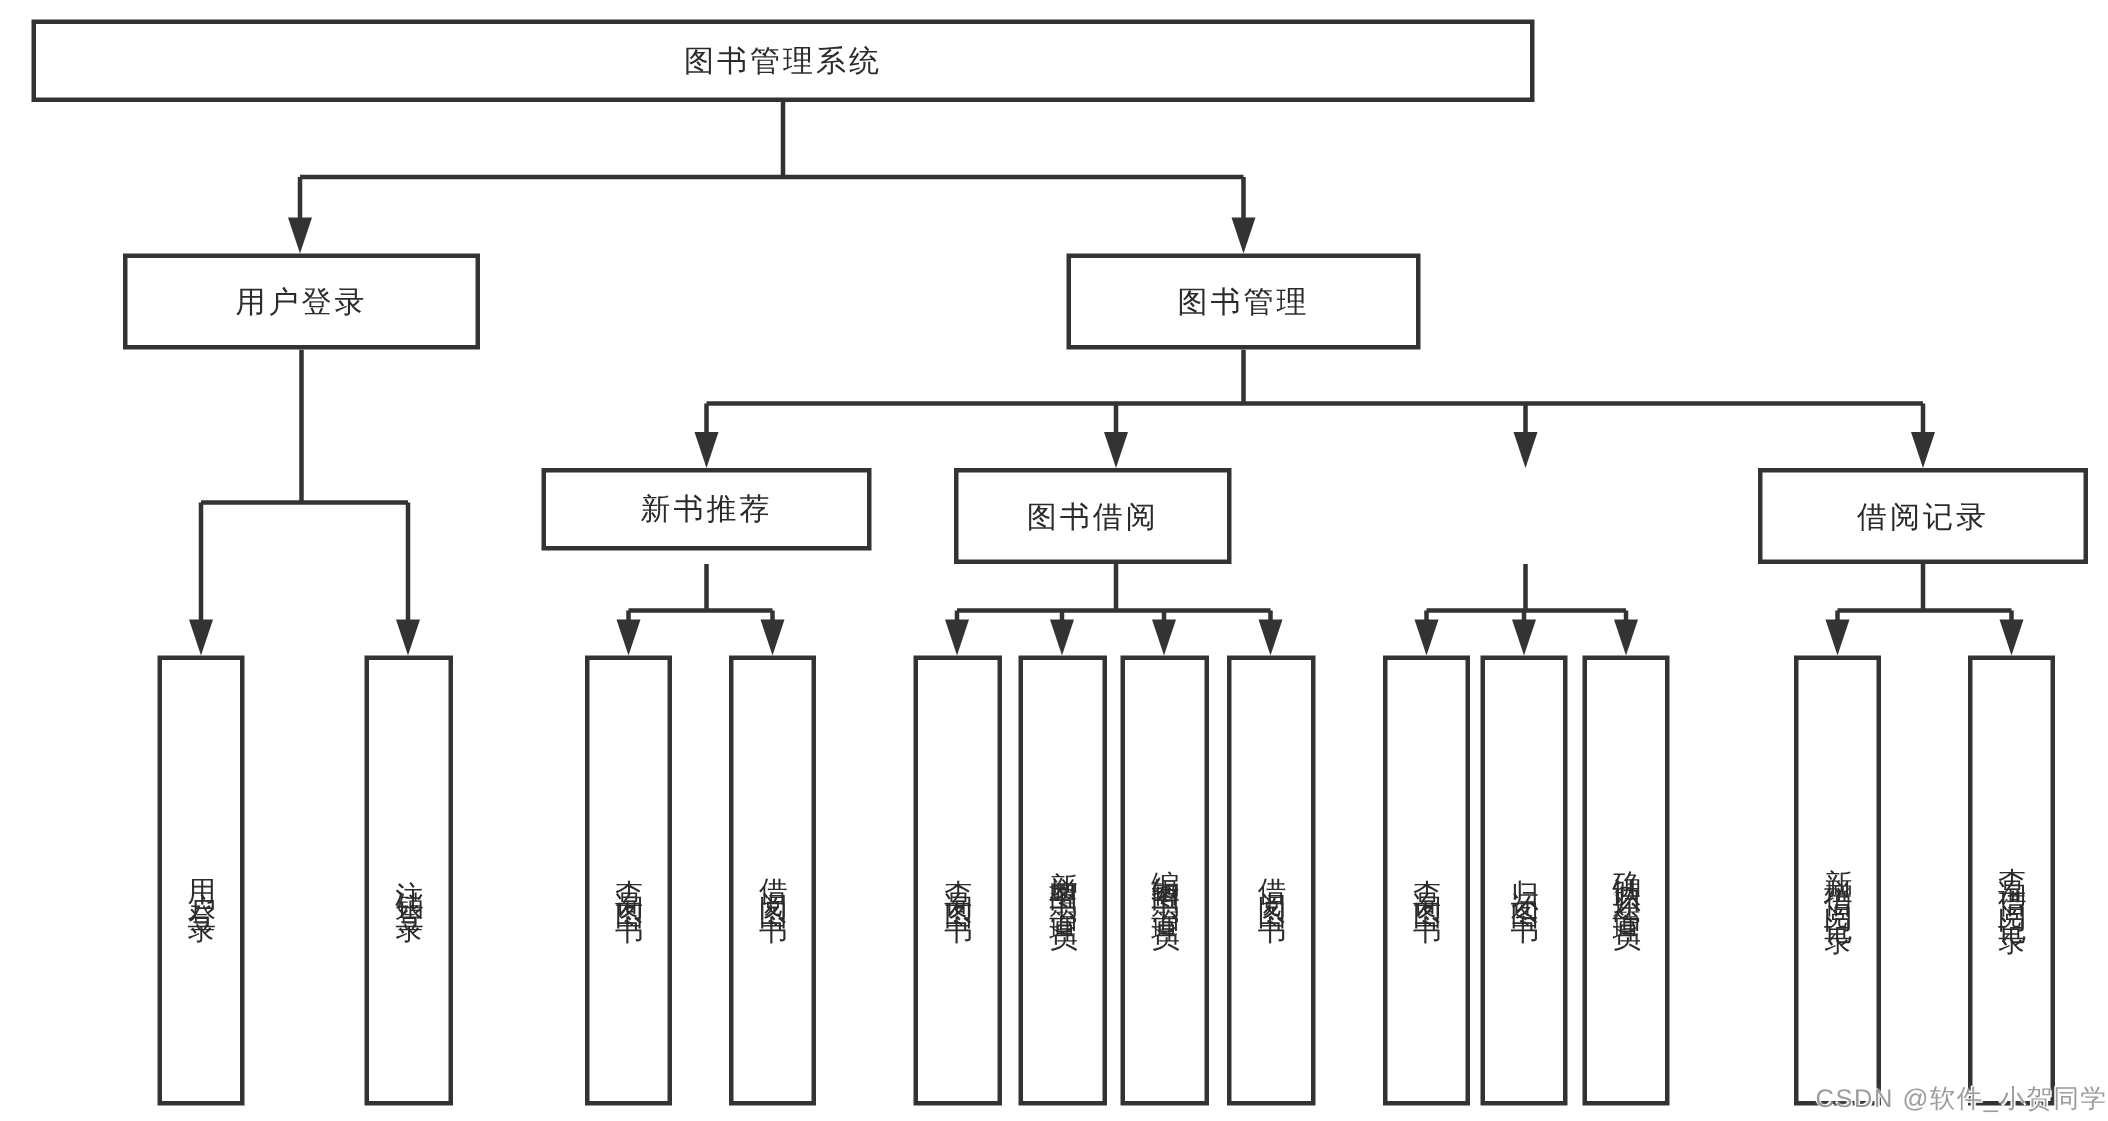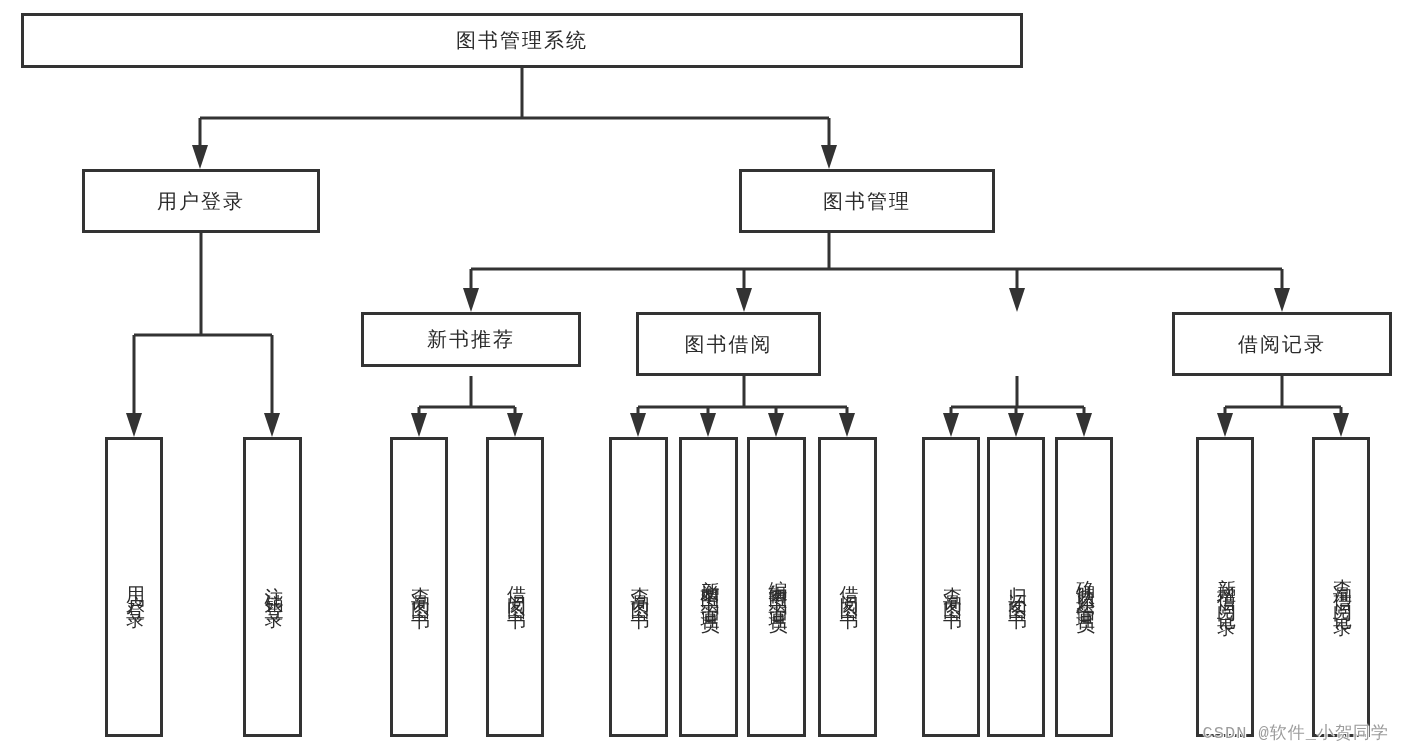--- a/index.html
+++ b/index.html
@@ -1,21 +1,21 @@
 <!DOCTYPE html>
 <html style="--line: #333333; --text: #2b2b2b; --bg: #ffffff; --wm: #9c9c9c;"><head>
 <meta charset="utf-8">
 <style>
   html, body { margin: 0; padding: 0; background: #ffffff; }
   .canvas {
     position: relative;
     width: 1405px;
     height: 747px;
     background: var(--bg, #ffffff);
-    font-family: Liberation Mono, monospace;
+    font-family: Liberation Sans, sans-serif;
     color: var(--text, #2b2b2b);
     overflow: hidden;
   }
   svg.connectors {
     position: absolute;
     left: 0; top: 0;
     width: 1405px; height: 747px;
     color: var(--line, #333333);
   }
   .box {
@@ -46,21 +46,21 @@
     writing-mode: vertical-rl;
     text-orientation: mixed;
     font-size: 19px;
     line-height: 1;
     letter-spacing: 8px;
     white-space: nowrap;
   }
   .vtext.long { letter-spacing: 5px; }
   .watermark {
     position: absolute;
-    right: 16px;
+    right: 0;
     bottom: 3px;
     font-size: 17px;
     letter-spacing: 1px;
     color: var(--wm, #9c9c9c);
     text-shadow: -1px -1px 0 #fff, 1px 1px 0 #fff, 0 0 2px #fff;
     z-index: 5;
     text-align: center;
   }
 </style>
 </head>
@@ -97,21 +97,21 @@
       <polygon points="1008,413 1024,413 1016,437"></polygon>
       <polygon points="1076,413 1092,413 1084,437"></polygon>
       <polygon points="1217,413 1233,413 1225,437"></polygon>
       <polygon points="1333,413 1349,413 1341,437"></polygon>
     </g>
   </svg>
 
   <div class="box" style="left:21px;top:13px;width:1002px;height:55px">图书管理系统</div>
 
   <div class="box" style="left:82px;top:169px;width:238px;height:64px">用户登录</div>
-  <div class="box" style="left:739px;top:169px;width:256px;height:64px">图书管理</div>
+  <div class="box" style="left:711px;top:169px;width:236px;height:64px">图书管理</div>
 
   <div class="box" style="left:361px;top:312px;width:220px;height:55px">新书推荐</div>
   <div class="box" style="left:636px;top:312px;width:185px;height:64px">图书借阅</div>
   <div class="box" style="left:1172px;top:312px;width:220px;height:64px">借阅记录</div>
 
   <div class="vbox" style="left:105px;width:58px">
     <span class="vtext">用户登录</span>
   </div>
   <div class="vbox" style="left:243px;width:59px">
     <span class="vtext">注销登录</span>

